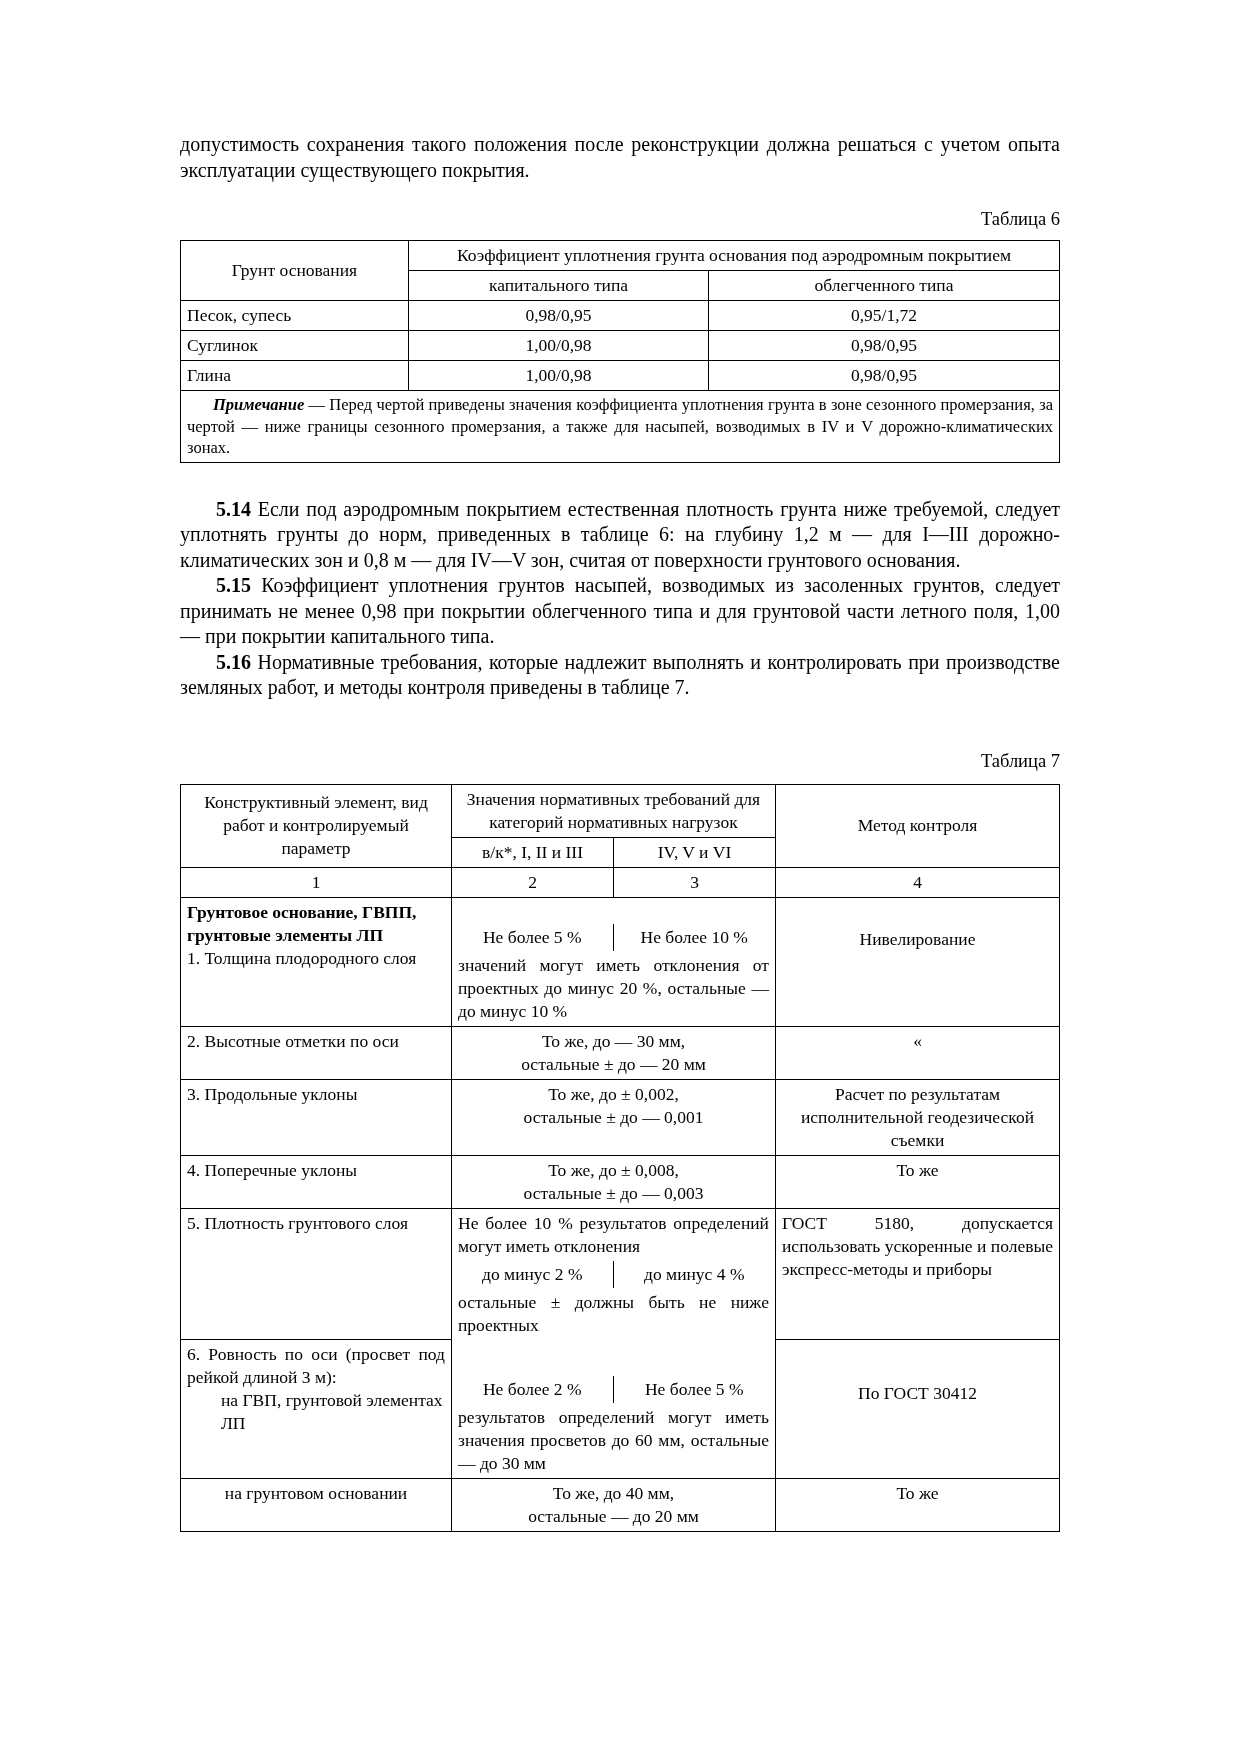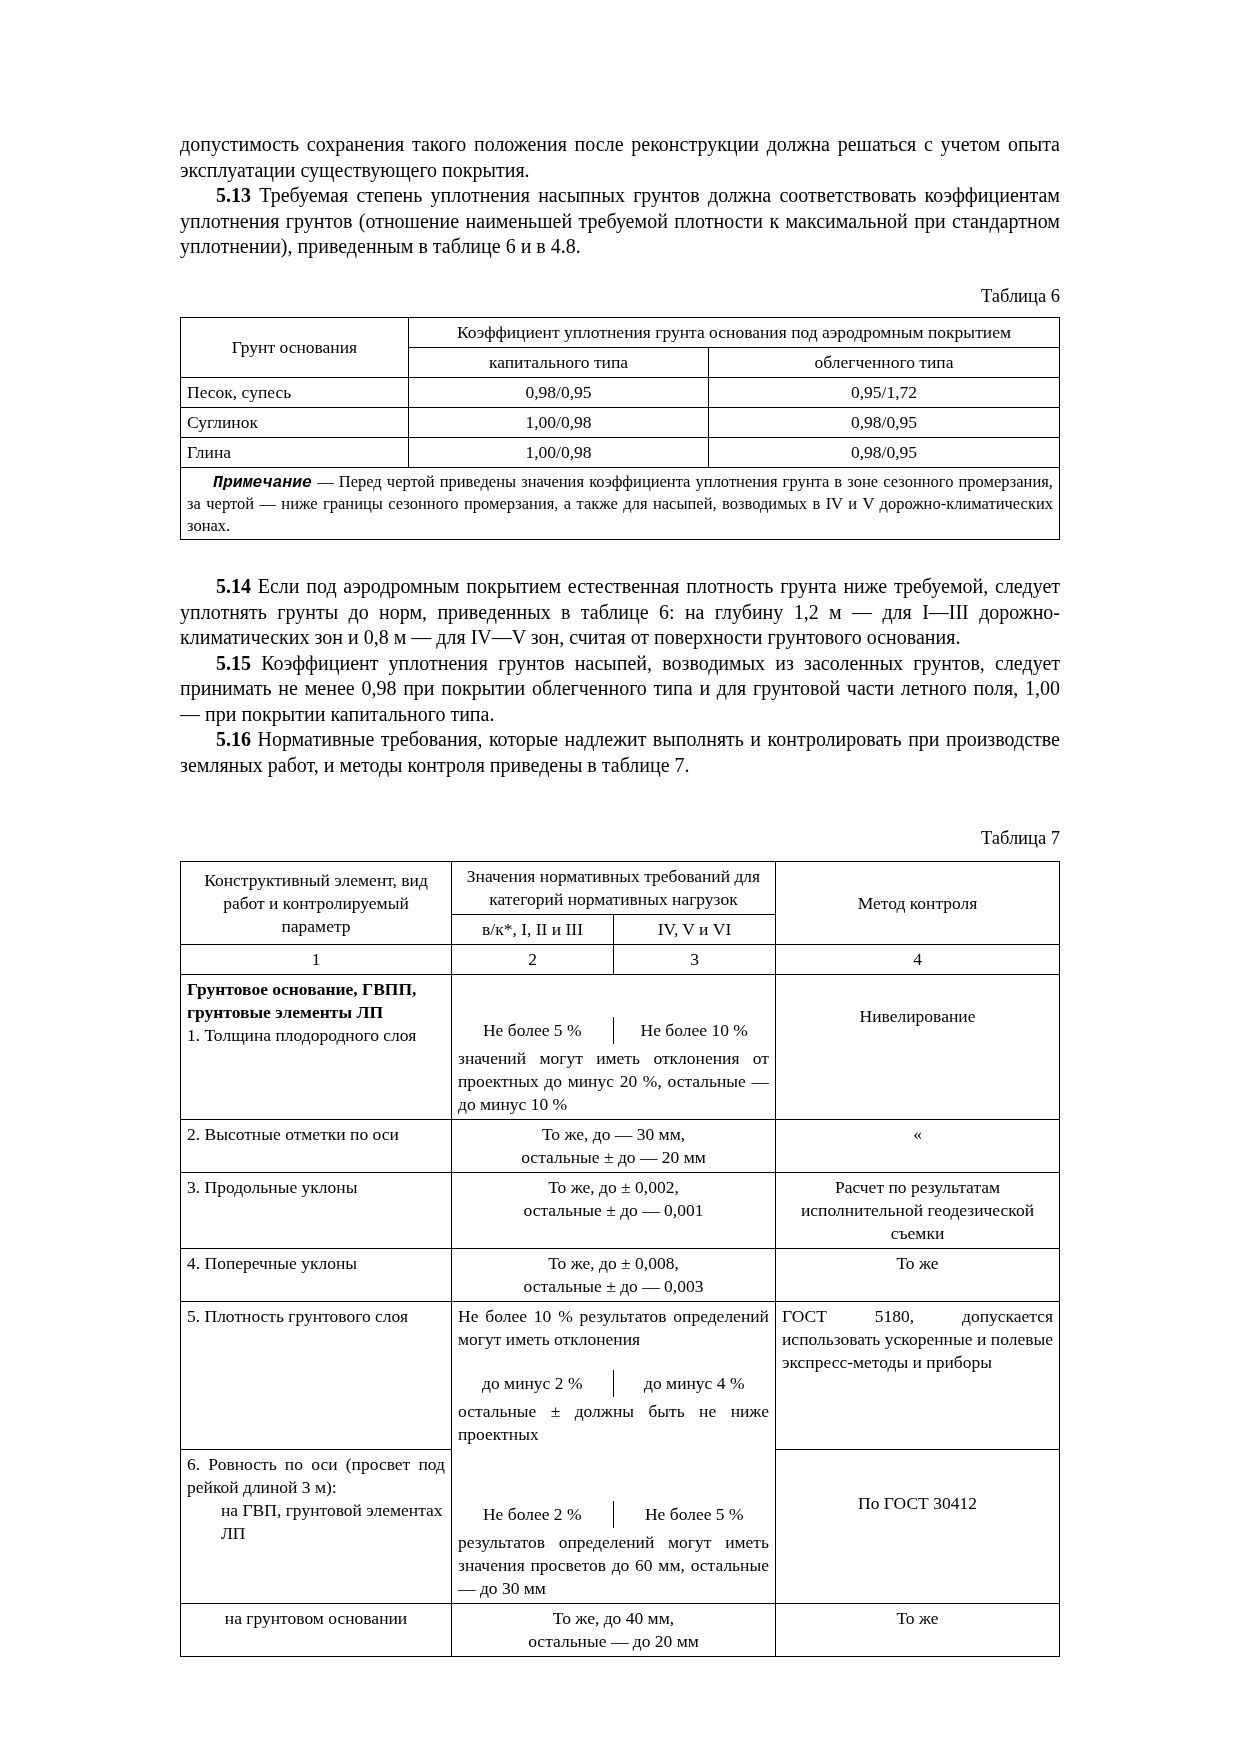--- a/index.html
+++ b/index.html
@@ -57,52 +57,49 @@
   .note {
     font-size: 16.5px;
     line-height: 21.5px;
     text-align: justify;
     padding: 9px 7px 9px 7px;
   }
   .note .lead {
     font-style: italic;
     font-weight: bold;
     padding-left: 26px;
-    font-family: Liberation Mono, monospace;
   }
 
   .t7 { margin-top: 12px; }
   .t7 td { padding: 3px 6px; }
   .t7 .hdr { text-align: center; }
   .t7 .num { text-align: center; }
   .just { text-align: justify; }
   .subcell { padding: 0 !important; border: none !important; }
   .splitrow {
     display: flex;
     width: 100%;
   }
   .splitrow > div {
     flex: 1 1 50%;
     text-align: center;
     padding: 2px 4px;
     box-sizing: border-box;
-    margin-top: 16px;
   }
   .splitrow > div.divr { border-right: 1px solid #000; }
   .cellpad { padding: 3px 6px; }
   .indent-sub { padding-left: 34px; }
 </style>
 </head>
 <body>
 
 <div class="page">
 
   <p>допустимость сохранения такого положения после реконструкции должна решаться с учетом опыта эксплуатации существующего покрытия.</p>
 
-  <p class="indent"><span class="bold">5.13</span> <span>Требуемая степень уплотнения насыпных грунтов должна соответствовать коэффициентам уплотнения грунтов (отношение наименьшей требуемой плотности к максимальной при стандартном уплотнении), приведенным в таблице 6 и в 4.8.</span></p>
 
   <div class="tablabel">Таблица 6</div>
 
   <table class="t6">
     <tbody>
         <tr>
       <td rowspan="2" class="ctr" style="width:215px; vertical-align:middle;">Грунт основания</td>
       <td colspan="2" class="ctr">Коэффициент уплотнения грунта основания под аэродромным покрытием</td>
     </tr>
     <tr>

